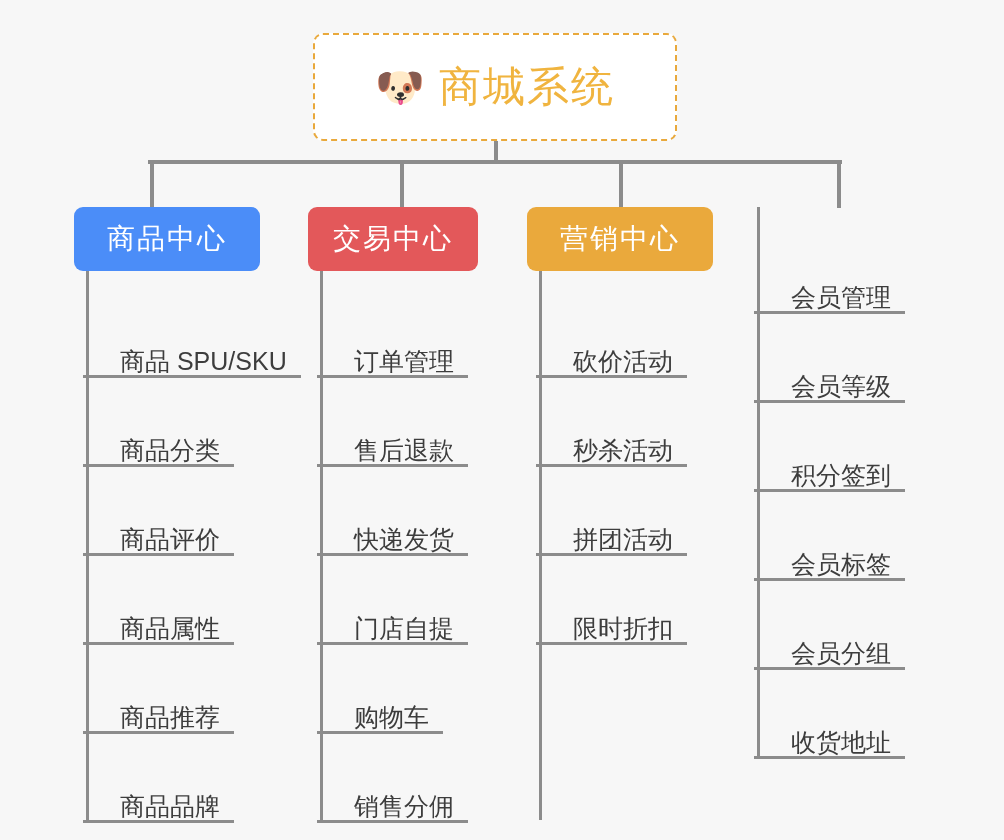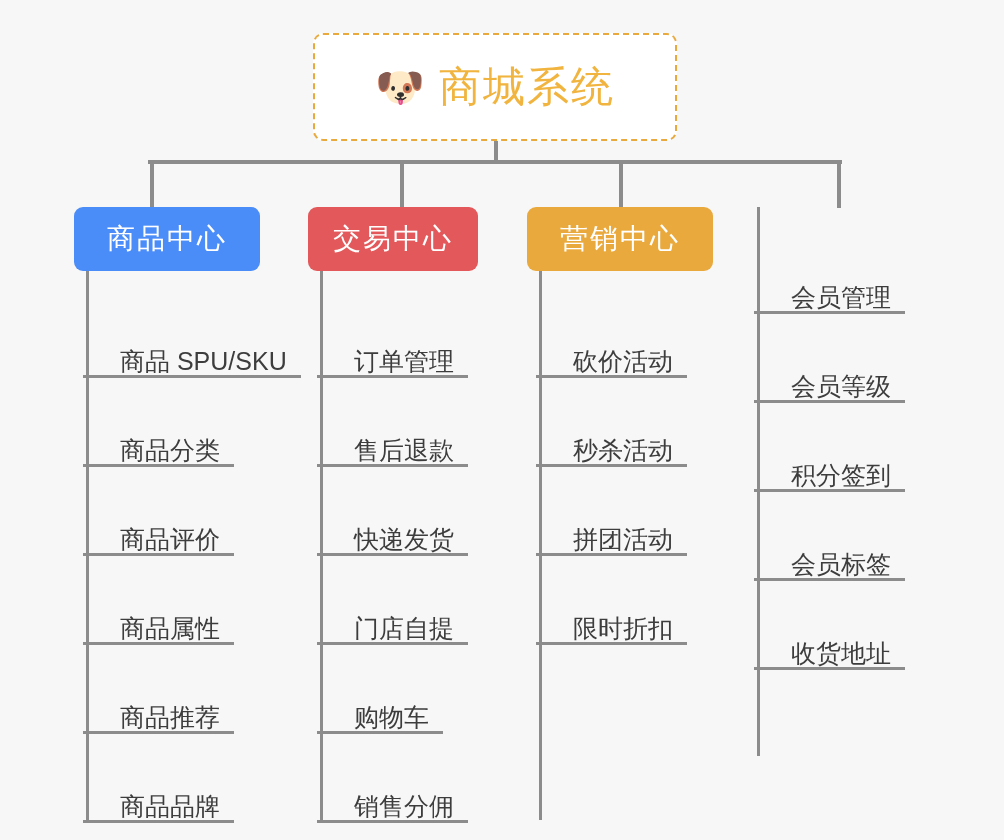--- a/index.html
+++ b/index.html
@@ -235,19 +235,22 @@
           <div class="leaf">
             <div class="leaf-inner" style="border-bottom-color: rgb(140, 140, 140);"><span class="leaf-label">会员等级</span></div>
           </div>
           <div class="leaf">
             <div class="leaf-inner" style="border-bottom-color: rgb(140, 140, 140);"><span class="leaf-label">积分签到</span></div>
           </div>
           <div class="leaf">
             <div class="leaf-inner" style="border-bottom-color: rgb(140, 140, 140);"><span class="leaf-label">会员标签</span></div>
           </div>
           <div class="leaf">
+            <div class="leaf-inner" style="border-bottom-color: rgb(140, 140, 140);"><span class="leaf-label">会员分组</span></div>
+          </div>
+          <div class="leaf">
             <div class="leaf-inner" style="border-bottom-color: rgb(140, 140, 140);"><span class="leaf-label">收货地址</span></div>
           </div>
         </div>
       </div>
     </div>
 
 </div>
 
 </body></html>

